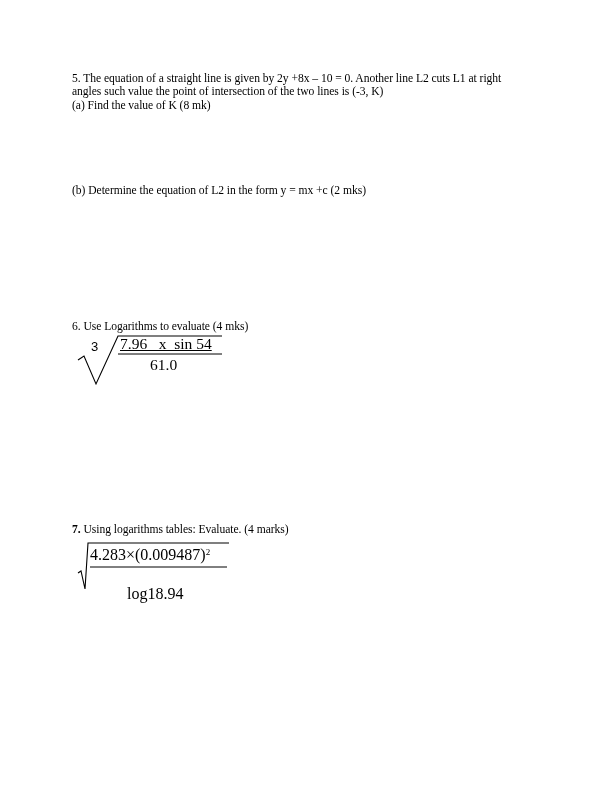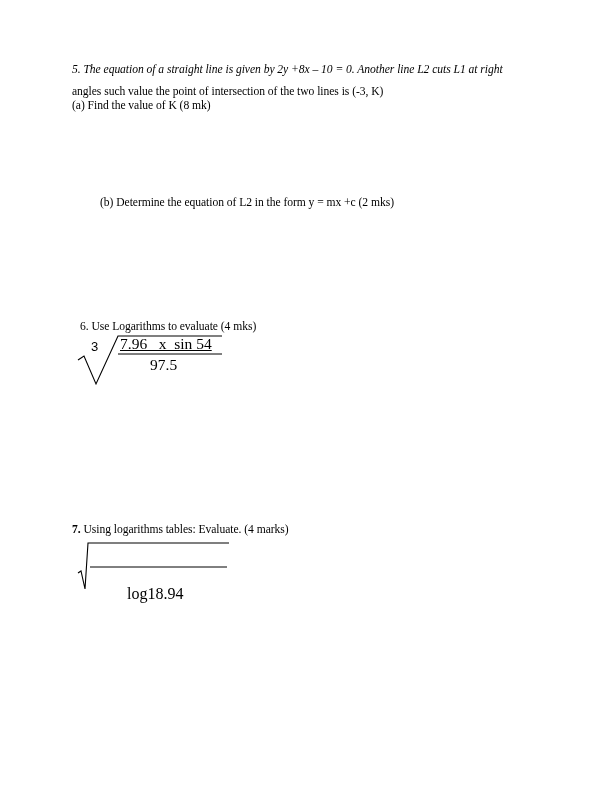--- a/index.html
+++ b/index.html
@@ -87,45 +87,46 @@
       left: 51px;
       top: 44px;
       font-size: 16px;
       line-height: 17px;
       white-space: nowrap;
     }
   </style>
 </head>
 <body>
 
-<div class="line" style="top:63px;font-style:italic;">5. The equation of a straight line is given by 2y +8x – 10 = 0. Another line L2 cuts L1 at right</div>
+<div class="line" style="top:72px;">5. The equation of a straight line is given by 2y +8x – 10 = 0. Another line L2 cuts L1 at right</div>
 <div class="line" style="top:85px;">angles such value the point of intersection of the two lines is (-3, K)</div>
 <div class="line" style="top:99px;">(a) Find the value of K (8 mk)</div>
 
-<div class="line" style="top:196px;margin-left:28px;">(b) Determine the equation of L2 in the form y = mx +c (2 mks)</div>
+<div class="line" style="top:184px;">(b) Determine the equation of L2 in the form y = mx +c (2 mks)</div>
 
-<div class="line" style="top:320px;margin-left:8px;">6. Use Logarithms to evaluate (4 mks)</div>
+<div class="line" style="top:320px;">6. Use Logarithms to evaluate (4 mks)</div>
 
 <div class="formula6">
   <svg width="160" height="52">
 
     <polyline points="2,26 8,22 20,50 42,2 146,2" fill="none" stroke="#000" stroke-width="1.1"></polyline>
 
     <line x1="42" y1="20" x2="146" y2="20" stroke="#000" stroke-width="1"></line>
   </svg>
   <span class="f6-index">3</span>
   <span class="f6-num">7.96   x  sin 54</span>
-  <span class="f6-den">97.5</span>
+  <span class="f6-den">61.0</span>
 </div>
 
 <div class="line" style="top:523px;">
   <span class="bold">7.</span><span> Using logarithms tables: Evaluate. (4 marks)</span>
 </div>
 
 <div class="formula7">
   <svg width="170" height="52">
 
     <polyline points="2,32 5,30 9,48 12,2 153,2" fill="none" stroke="#000" stroke-width="1.1"></polyline>
 
     <line x1="14" y1="26" x2="151" y2="26" stroke="#000" stroke-width="1"></line>
   </svg>
+  <span class="f7-num"><span>4.283×(0.009487)</span><sup>2</sup></span>
   <span class="f7-den">log18.94</span>
 </div>
 
 </body></html>

